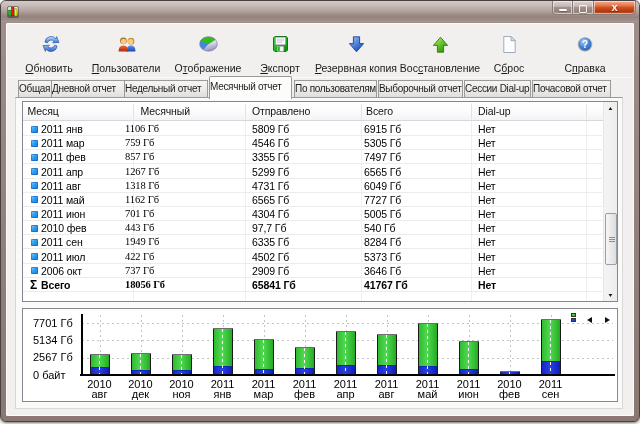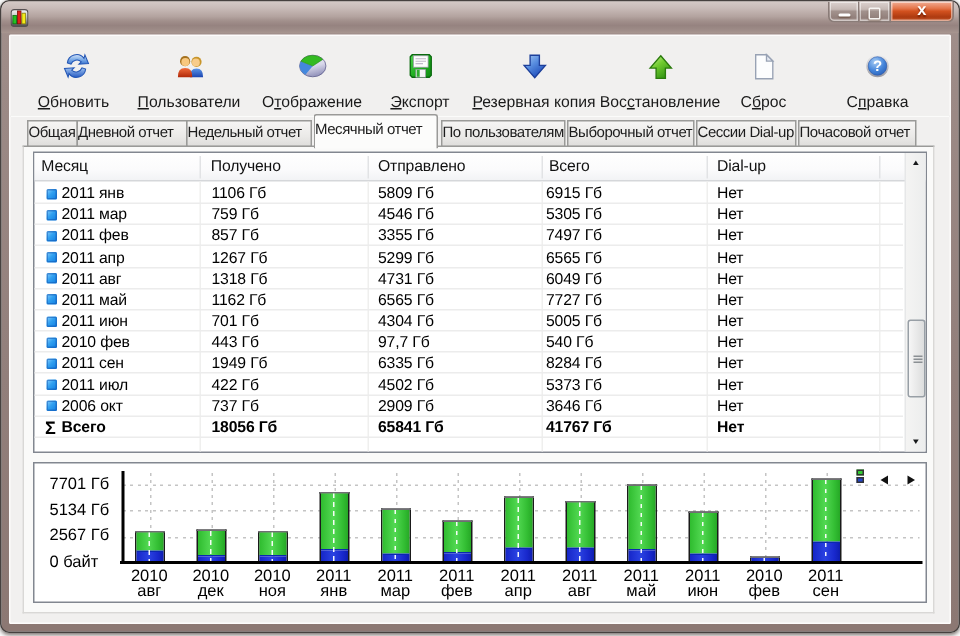--- a/index.html
+++ b/index.html
@@ -40,21 +40,21 @@
   
   #grid { position:absolute; left:21px; top:100px; width:596px; height:201px; background:#fff; border:1px solid #828790; font-size:10.5px; letter-spacing:-0.1px; }
   #ghead { position:absolute; left:0; top:0; right:0; height:19px; background:linear-gradient(180deg,#ffffff 0%,#fbfbfc 60%,#f2f3f5 100%); border-bottom:1px solid #d5d7da;text-decoration:underline; }
   .hsep { position:absolute; top:2px; height:15px; width:1px; background:#e2e3e5; }
   .h { position:absolute; top:3px; color:#111; }
   .vsep { position:absolute; top:19px; bottom:0; width:1px; background:#efefee; }
   .grow { position:absolute; left:0; right:15px; height:14px; border-bottom:1px solid #ececec; }
   .grow .ic { position:absolute; left:7.5px; top:3.5px; width:7px; height:7px; border-radius:1px;
     background:linear-gradient(135deg,#8ed2ff 0%,#31a0f0 45%,#0e7be0 100%); box-shadow:inset 0 0 0 1px rgba(20,90,180,.55); }
   .grow span { position:absolute; top:1px; color:#000; white-space:nowrap; }
-  .c0 { left:18px; } .c1 { left:118px; } .c2 { left:229px; } .c3 { left:341px; } .c4 { left:455px; }
+  .c0 { left:18px; } .c1 { left:102px;font-family:Liberation Serif, serif; } .c2 { left:229px; } .c3 { left:341px; } .c4 { left:455px; }
   .sum span { font-weight:bold; }
   .sig { position:absolute; left:7px; top:0px; font-weight:bold; font-size:12px; }
   
   #vsb { position:absolute; top:0; right:0; width:14px; bottom:0; background:linear-gradient(90deg,#f4f4f3,#eceded); border-left:1px solid #e6e7e8; }
   .sbarrow { position:absolute; left:0; width:100%; text-align:center; font-size:6.5px; color:#16181a; transform:scaleY(0.8); }
   #sbthumb { position:absolute; left:1px; top:111px; width:12px; height:52px; border:1px solid #989fa6; border-radius:2px;
     background:linear-gradient(90deg,#f6f6f6,#dcdddd); }
   #sbgrip { position:absolute; left:3px; top:23px; width:6px; }
   #sbgrip div { height:1px; background:#8b9094; margin-bottom:1px; }
   
@@ -257,21 +257,21 @@
 <div class="tab active" style="left:208px;width:83px">Месячный отчет</div>
 <div class="tab" style="left:293px;width:83px">По пользователям</div>
 <div class="tab" style="left:377px;width:85px">Выборочный отчет</div>
 <div class="tab" style="left:463px;width:67px">Сессии Dial-up</div>
 <div class="tab" style="left:531px;width:79px">Почасовой отчет</div>
 </div>
 
   <div id="grid">
     <div id="ghead">
       <div class="h" style="left:4.5px">Месяц</div>
-      <div class="h" style="left:117.5px">Получено</div>
+      <div class="h" style="left:117.5px">Месячный</div>
       <div class="h" style="left:229px">Отправлено</div>
       <div class="h" style="left:343px">Всего</div>
       <div class="h" style="left:455px">Dial-up</div>
       <div class="hsep" style="left:110px"></div>
       <div class="hsep" style="left:222px"></div>
       <div class="hsep" style="left:338px"></div>
       <div class="hsep" style="left:448px"></div>
       <div class="hsep" style="left:563px"></div>
     </div>
     <div class="vsep" style="left:110px"></div>

